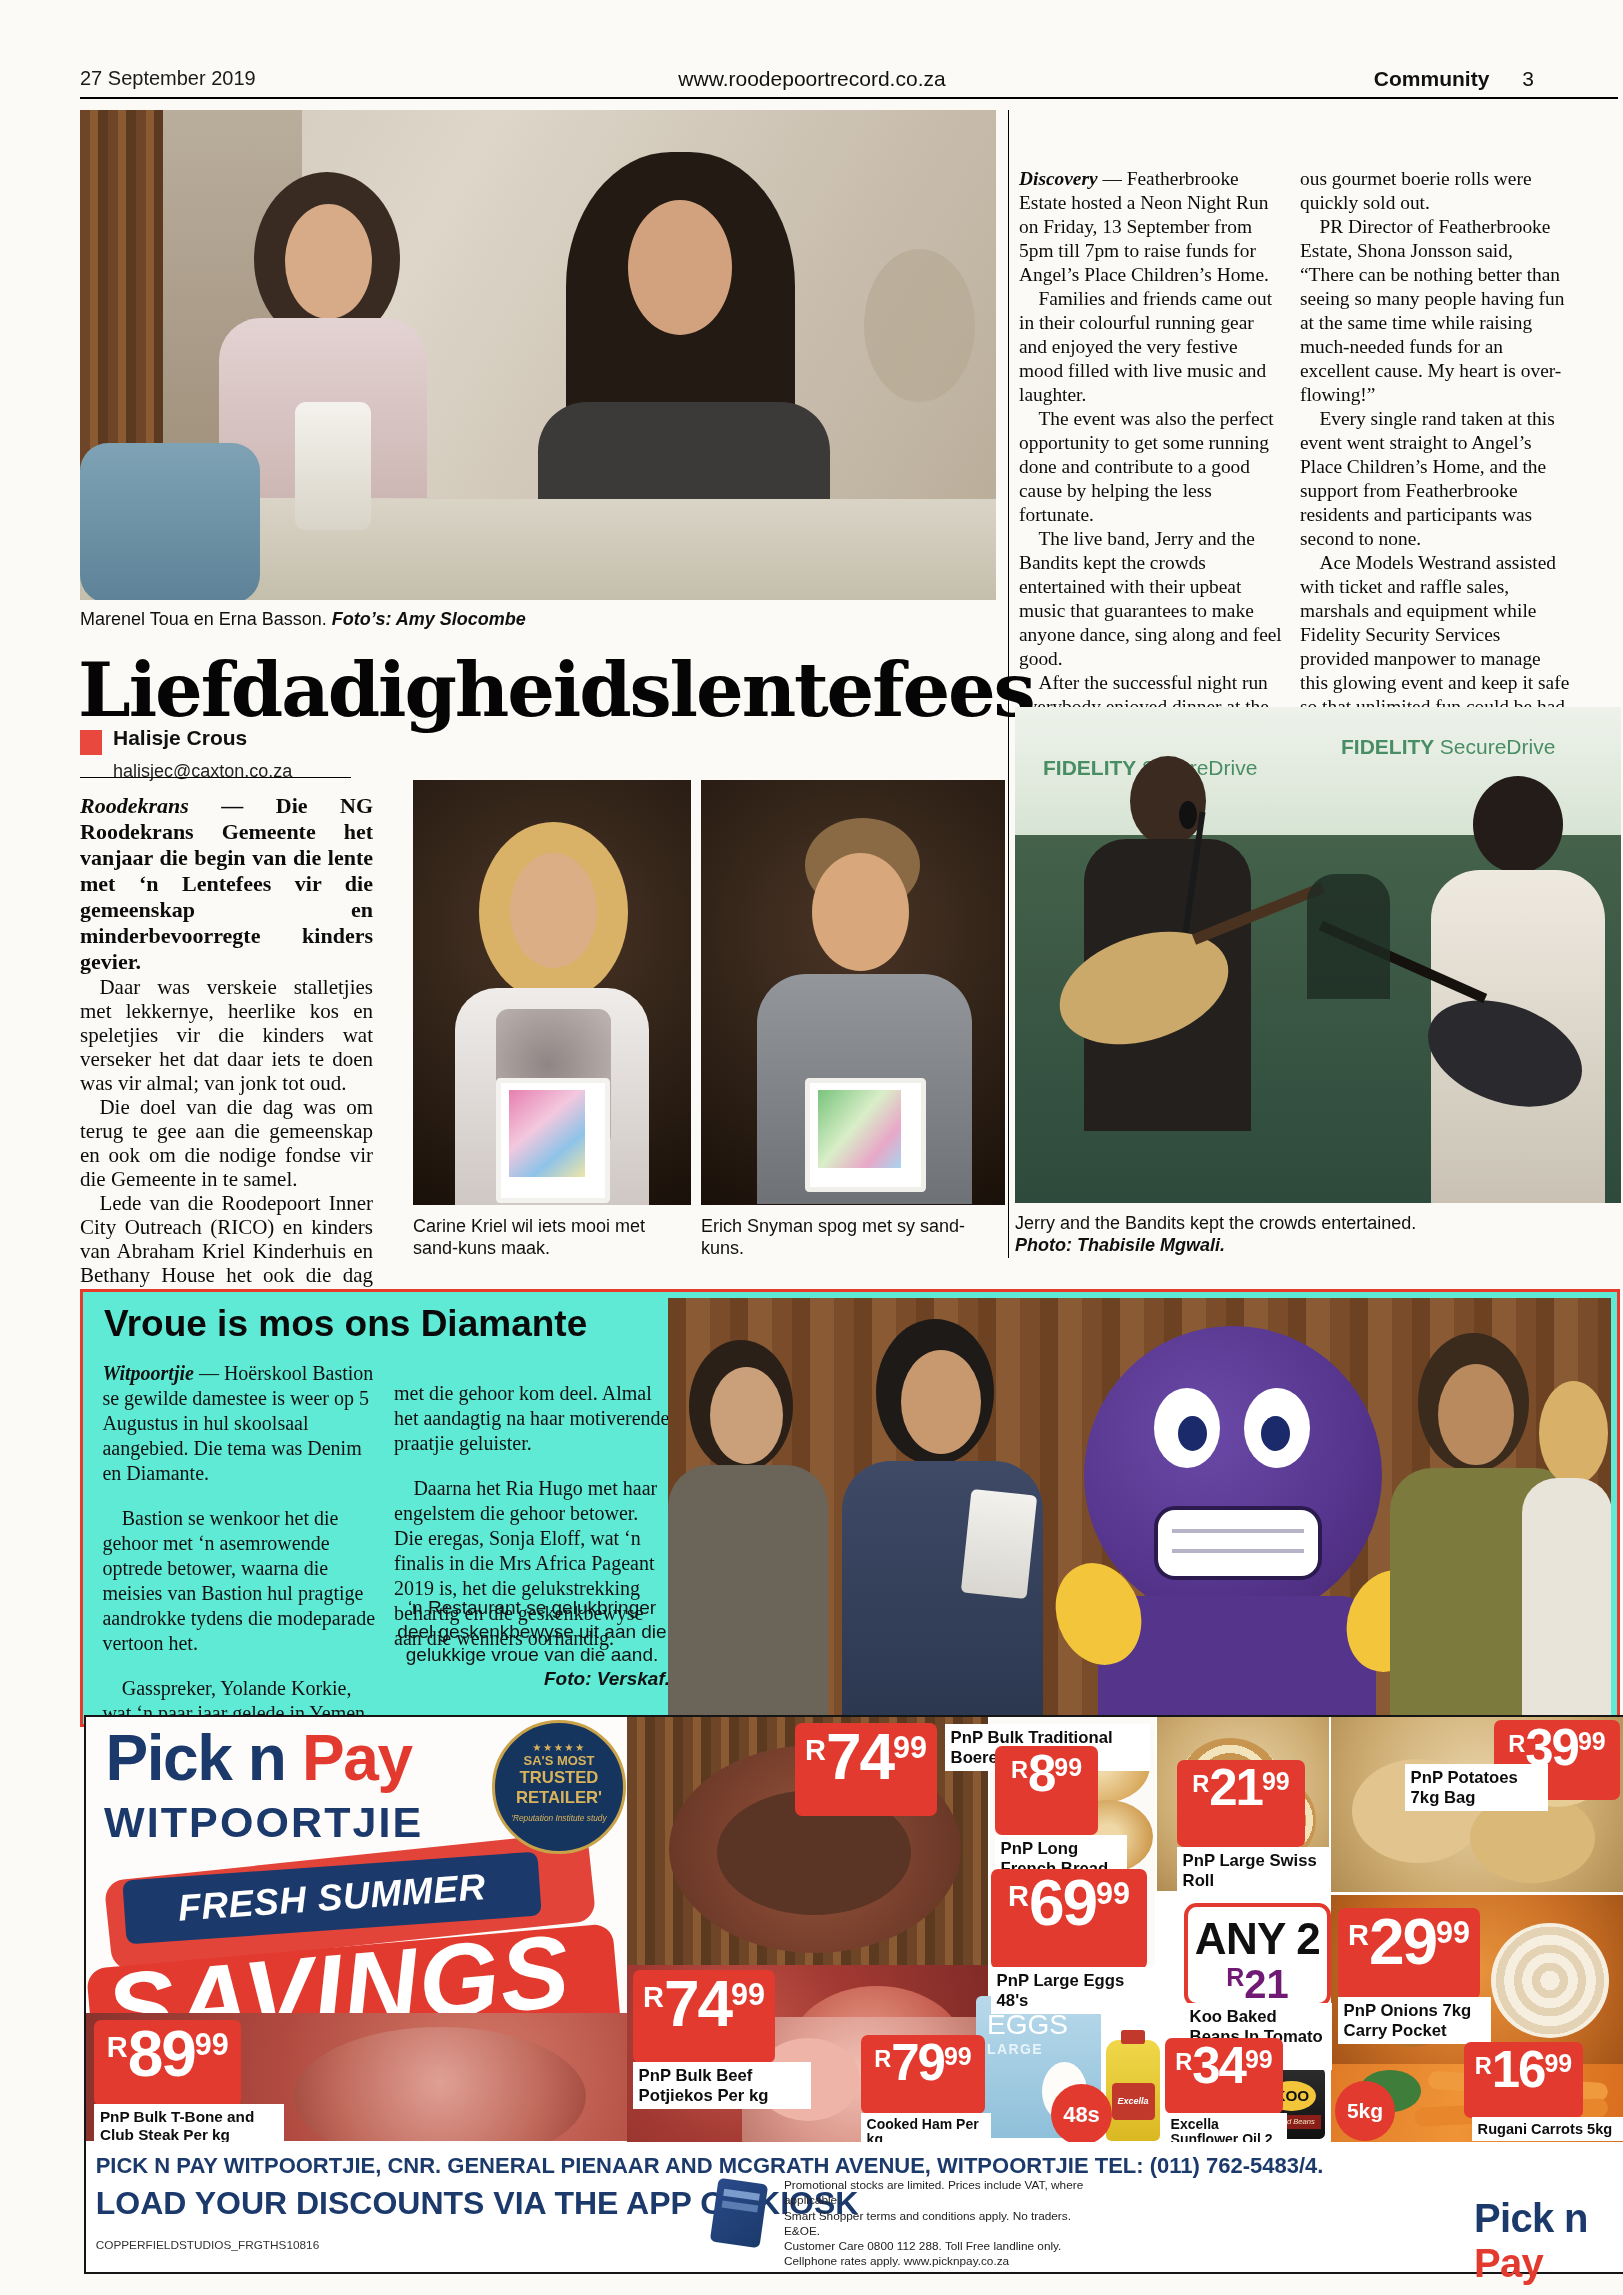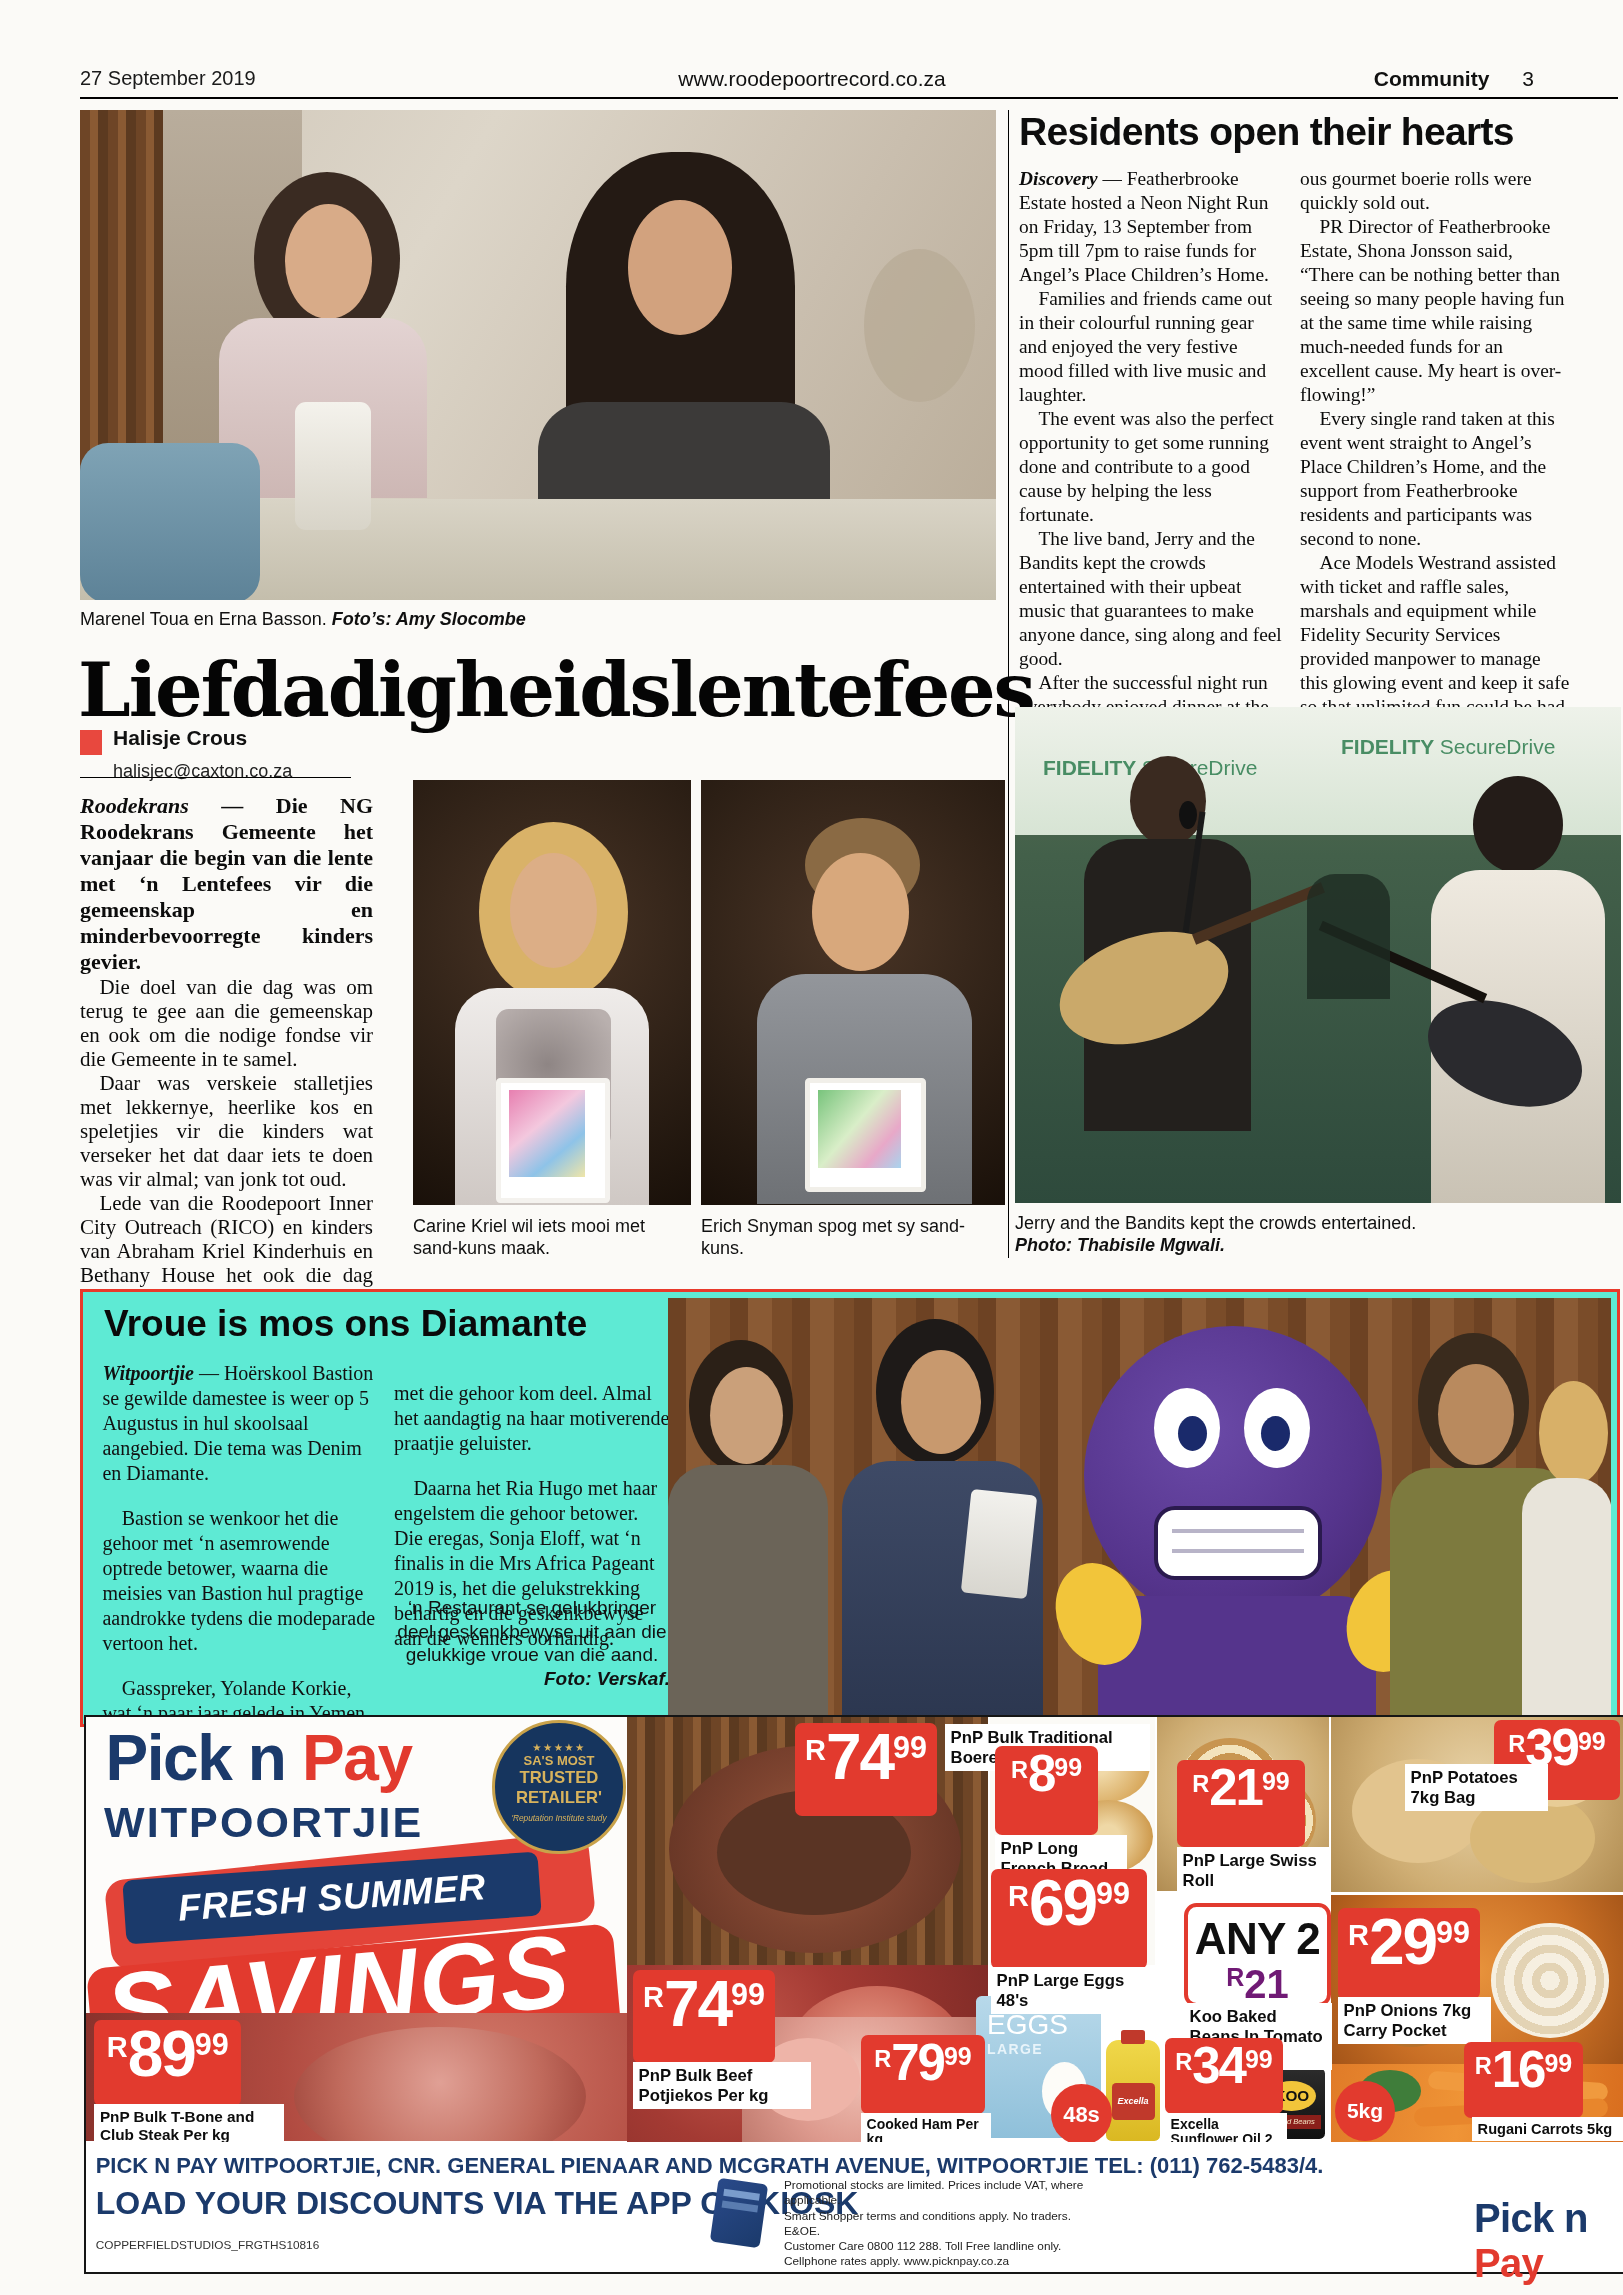--- a/index.html
+++ b/index.html
@@ -116,21 +116,20 @@
     <div class="abs" style="left:0px;top:333px;width:180px;height:160px;border-radius:28px;background:linear-gradient(#7fa3b5,#5d8297);"></div>
     <div class="abs blob" style="left:784px;top:139px;width:111px;height:153px;background:#b7aa94;opacity:.7;"></div>
   </div>
   <div class="abs caption" style="left:80px;top:608px;width:916px;">
     <span>Marenel Toua en Erna Basson.</span>
     <span class="cap-credit">Foto’s: Amy Slocombe</span>
   </div>
 
   <div class="abs rule-v" style="left:1008px;top:110px;height:1148px;"></div>
 
-  <div class="abs art-head" style="left:1019px;top:110px;width:604px;">Residents open their hearts</div>
   <div class="abs bodytxt" style="left:1019px;top:167px;width:267px;">
     <p><span class="lead-in">Discovery</span><span> — Featherbrooke Estate hosted a Neon Night Run on Friday, 13 September from 5pm till 7pm to raise funds for Angel’s Place Children’s Home.</span></p>
     <div class="paras-all">
         <p>Families and friends came out in their colourful running gear and enjoyed the very festive mood filled with live music and laughter.</p>
         <p>The event was also the perfect opportunity to get some running done and contribute to a good cause by helping the less fortunate.</p>
         <p>The live band, Jerry and the Bandits kept the crowds entertained with their upbeat music that guarantees to make anyone dance, sing along and feel good.</p>
         <p>After the successful night run everybody enjoyed dinner at the Clubhouse Lapa in Featherbrooke Estate and the sumptu-</p>
       </div>
   </div>
   <div class="abs bodytxt" style="left:1300px;top:167px;width:271px;">
@@ -144,22 +143,22 @@
 
   <div class="abs main-head" style="left:78px;top:646px;">Liefdadigheidslentefees</div>
   <div class="abs" style="left:80px;top:730px;width:22px;height:25px;background:#e8483e;"></div>
   <div class="abs by-name" style="left:113px;top:726px;">Halisje Crous</div>
   <div class="abs by-mail" style="left:113px;top:751px;">halisjec@caxton.co.za</div>
   <div class="abs rule-h" style="left:80px;top:777px;width:271px;height:1.4px;"></div>
 
   <div class="abs bodytxt af" style="left:80px;top:793px;width:293px;">
     <p class="af-intro"><span class="lead-in">Roodekrans</span><span> — Die NG Roodekrans Gemeente het vanjaar die begin van die lente met ‘n Lentefees vir die gemeenskap en minderbevoorregte kinders gevier.</span></p>
     <div class="paras-all">
+        <p>Daar was verskeie stalletjies met lekkernye, heerlike kos en speletjies vir die kinders wat verseker het dat daar iets te doen was vir almal; van jonk tot oud.</p>
         <p>Die doel van die dag was om terug te gee aan die gemeenskap en ook om die nodige fondse vir die Gemeente in te samel.</p>
-        <p>Daar was verskeie stalletjies met lekkernye, heerlike kos en speletjies vir die kinders wat verseker het dat daar iets te doen was vir almal; van jonk tot oud.</p>
         <p>Lede van die Roodepoort Inner City Outreach (RICO) en kinders van Abraham Kriel Kinderhuis en Bethany House het ook die dag bygewoon.</p>
         <p>Die fees was ook ‘n geleentheid om vir die minderbe-voorregte kinders in die gemeenskap ‘n dag vol pret te skep.</p>
       </div>
   </div>
 
   <div class="abs photo ph-dark" style="left:413px;top:780px;width:278px;height:425px;">
     <div class="abs blob" style="left:66px;top:42px;width:149px;height:180px;background:#d9b268;"></div>
     <div class="abs blob" style="left:97px;top:73px;width:87px;height:115px;background:#dcae86;"></div>
     <div class="abs" style="left:42px;top:208px;width:194px;height:217px;border-radius:42px 42px 0 0;background:linear-gradient(#efecea,#cfc8c4);"></div>
     <div class="abs" style="left:83px;top:229px;width:115px;height:139px;background:radial-gradient(circle at 45% 40%,#8e8584 0%,#b9b0ae 70%);border-radius:12.5px;"></div>

